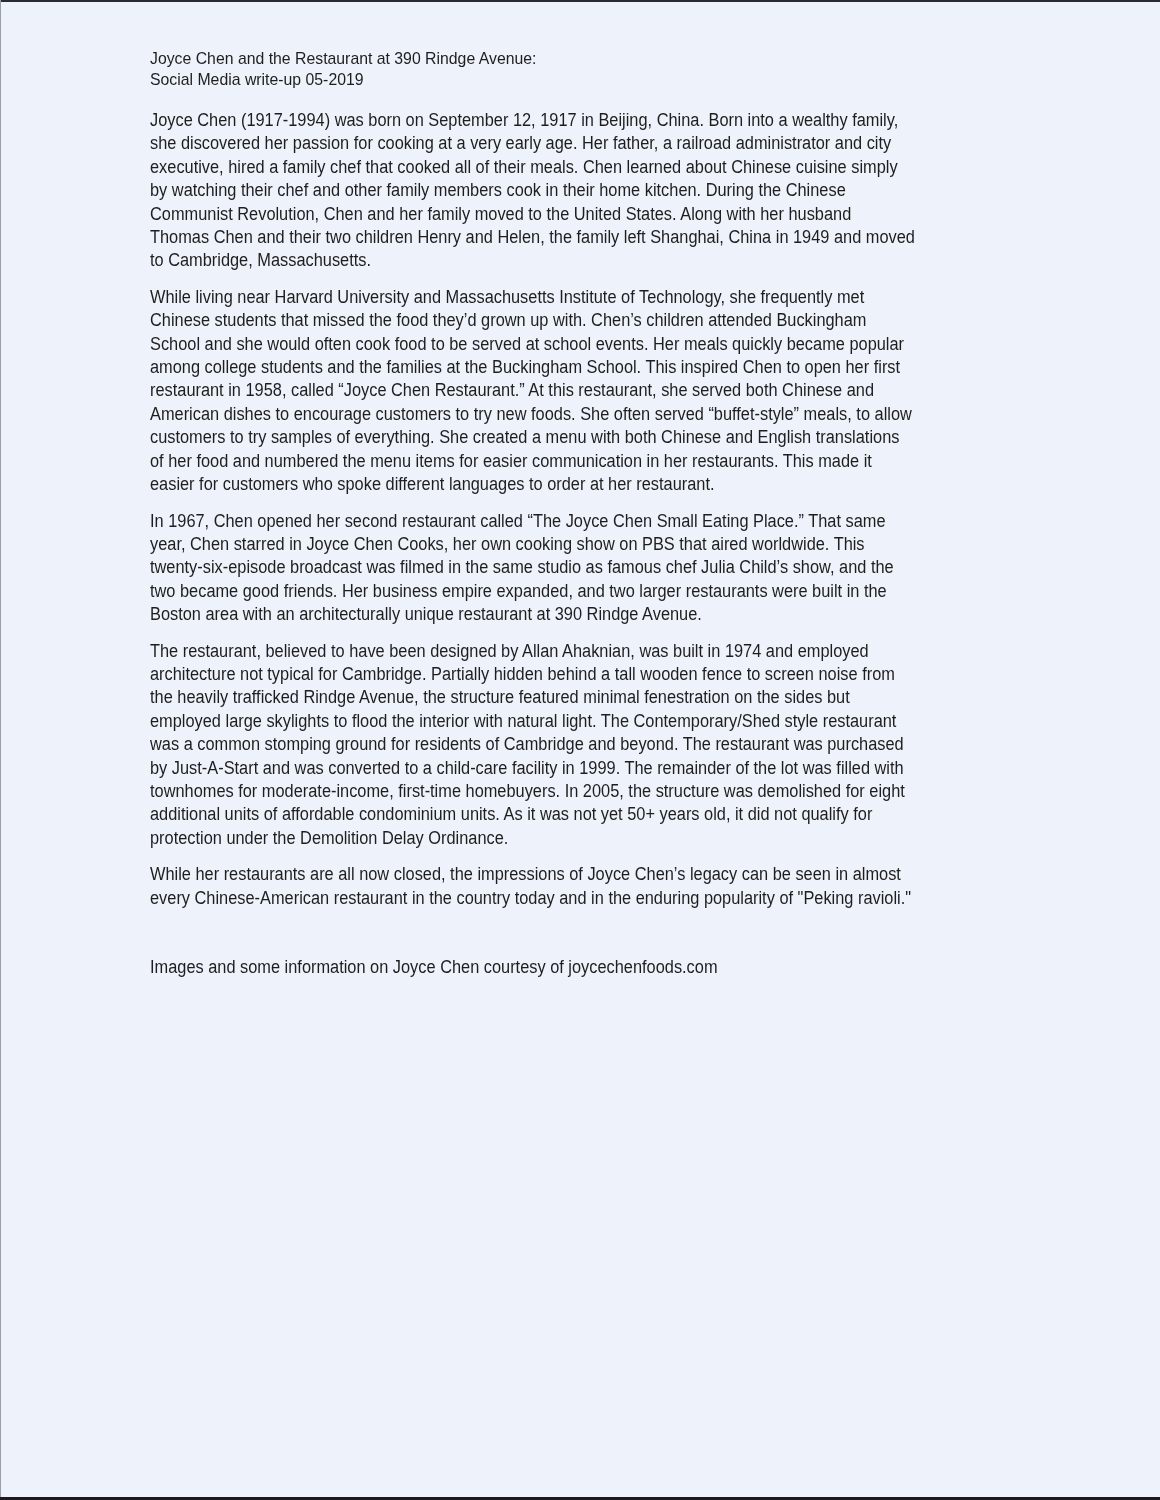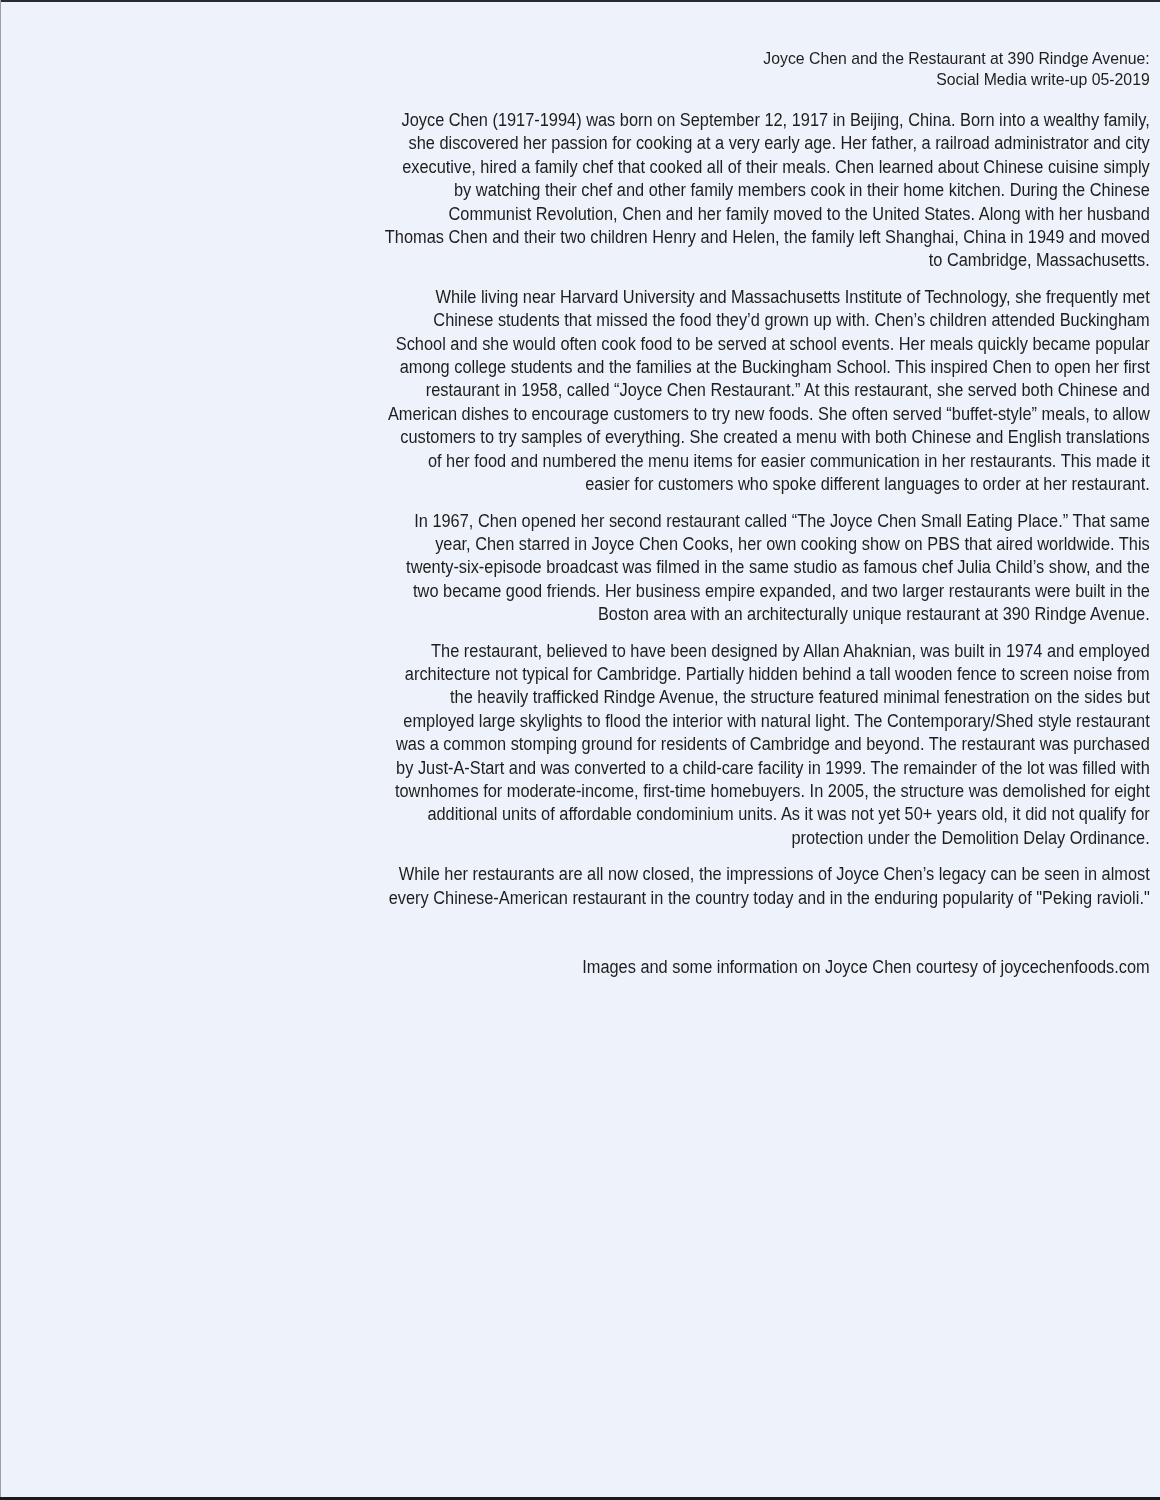--- a/index.html
+++ b/index.html
@@ -31,21 +31,20 @@
       position: absolute;
       left: 0; top: 0;
       width: 1px; height: 1500px;
       background: #9aa0aa;
     }
     .page {
       position: absolute;
       left: 150px;
       top: 48px;
       width: 1000px;
-      text-align: right;
     }
     .narrow {
       transform: scaleX(0.93);
       transform-origin: left top;
       width: 1075px;
     }
     .title-block {
       font-size: 17px;
       line-height: 21px;
       margin: 0 0 19px 0;

